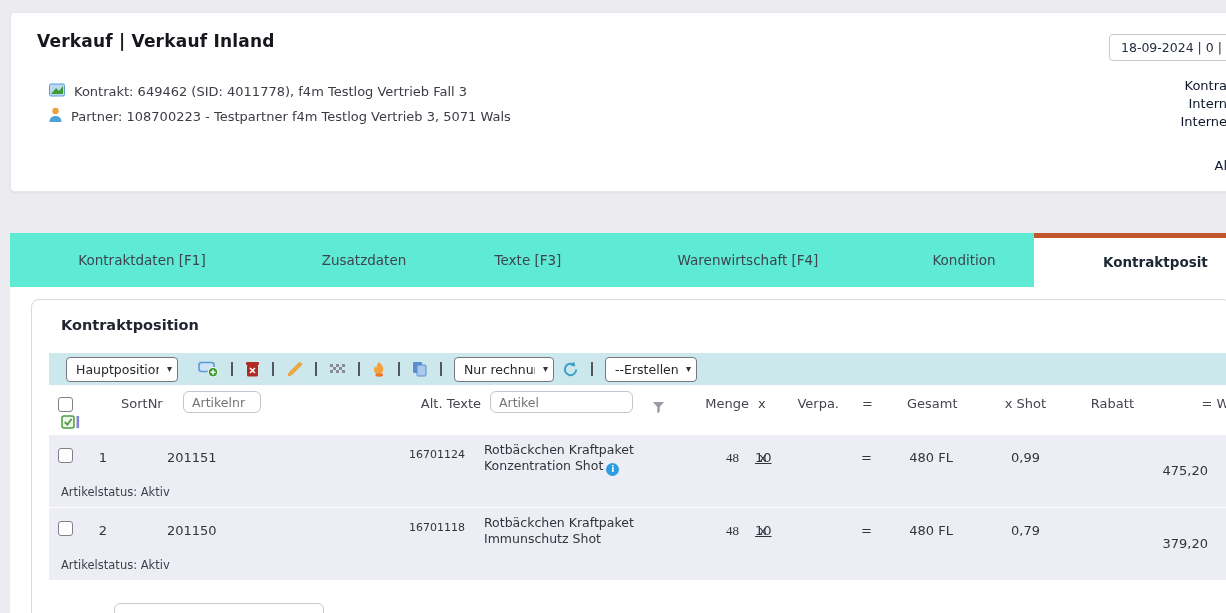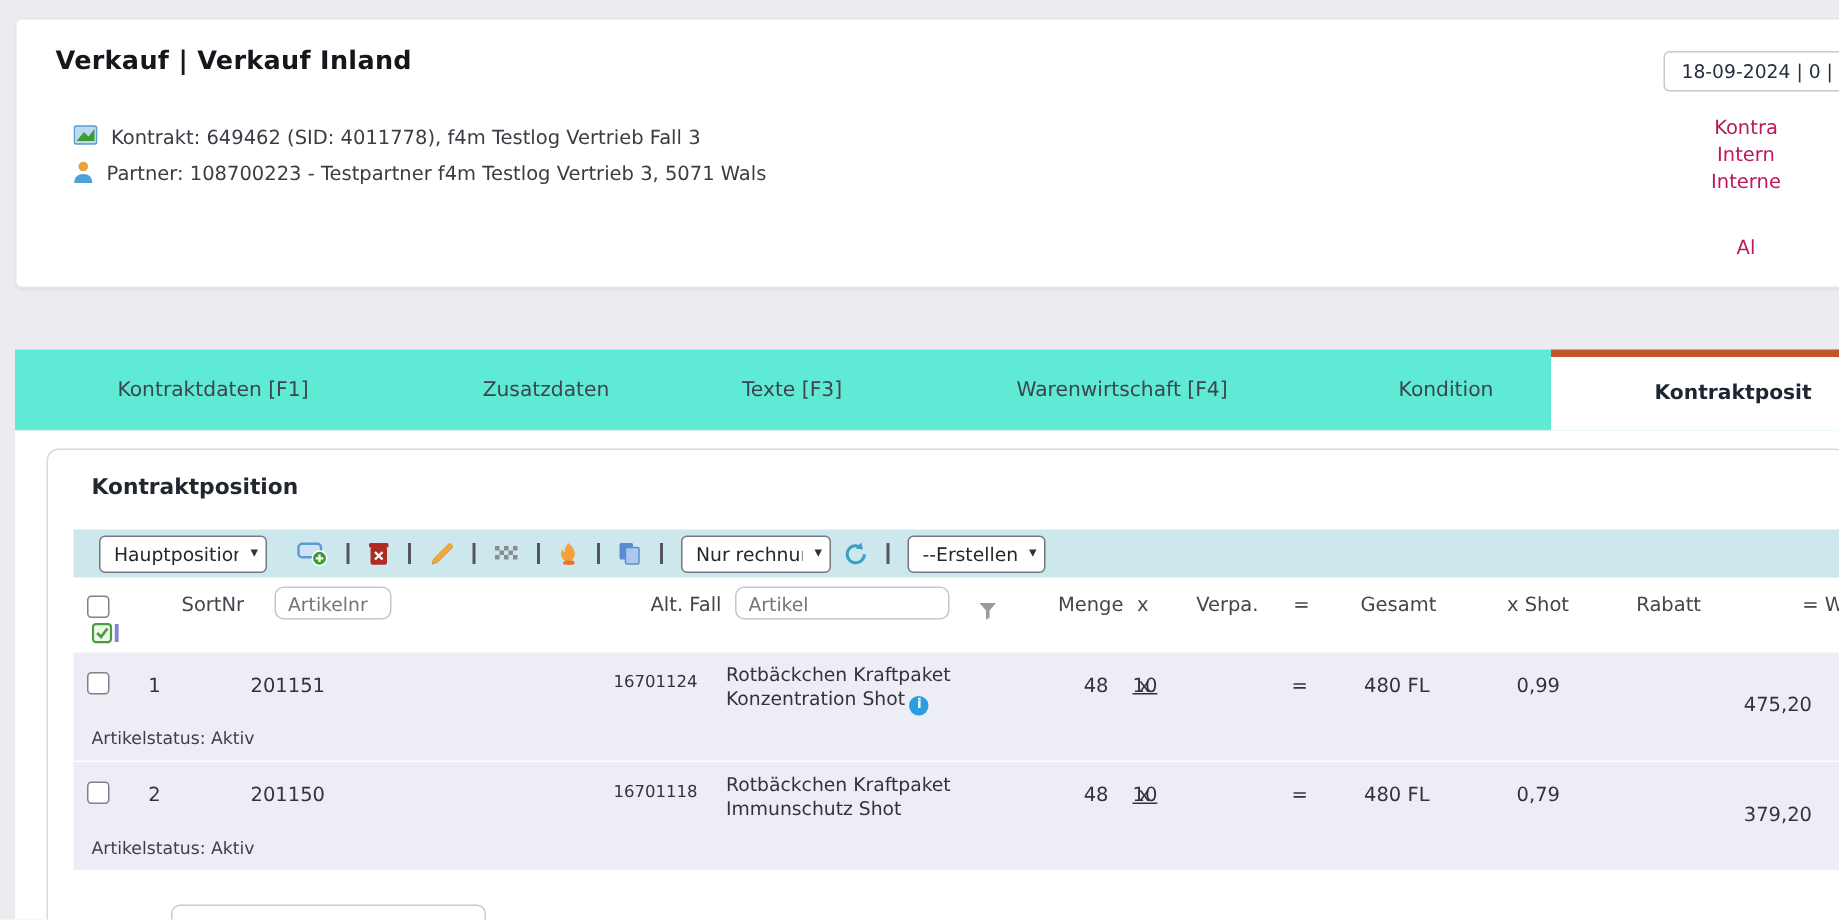--- a/index.html
+++ b/index.html
@@ -23,22 +23,22 @@
   .info-line { left:38px; display:flex; align-items:center; gap:9px; font-size:13px; color:#3c3c44; }
   .info-line.l1 { top:70px; }
   .info-line.l2 { top:94px; }
   .date-badge {
     left:1098px; top:21px; height:27px; width:140px;
     background:#fff; border:1px solid #c7c7d1; border-radius:4px;
     font-size:12.5px; color:#242f3e; line-height:25px; padding-left:11px;
     cursor:pointer;
   }
   .right-labels {
-    left:1090px; top:64px; width:126px; text-align:center;
-    font-size:13px; color:#be185d; line-height:18px;
+    left:1090px; top:64px; width:126px; text-align:right;
+    font-size:13px; color:#0f172a; line-height:18px;
   }
   .right-labels .gap { margin-top:26px; }
 
   
   .tabbar { left:10px; top:233px; width:1216px; height:54px; background:#5eead4; }
   .tab {
     position:absolute; top:0; height:54px; line-height:54px;
     text-align:center; font-size:13.5px; color:#3e4450; cursor:pointer;
     white-space:nowrap;
   }
@@ -117,21 +117,21 @@
     background:#ededf6; font-size:13px; color:#33333b;
   }
   .row.r1 { top:135px; }
   .row.r2 { top:208px; }
   .row span, .row div.cell { position:absolute; white-space:nowrap; }
   .c-chk    { left:9px;   top:13px; }
   .c-sort   { left:40px;  top:15px; width:28px; text-align:center; }
   .c-artnr  { left:118px; top:15px; }
   .c-altart { left:348px; top:13px; width:68px; text-align:right; font-size:11px; }
   .c-art    { left:435px; top:7px;  width:190px; font-size:12.5px; line-height:15.5px; white-space:normal; color:#33333b; }
-  .c-menge  { left:640px; top:15px; width:50px; text-align:right; }
+  .c-menge  { left:640px; top:15px; width:50px; text-align:right;font-family:Liberation Serif, serif; }
   .c-x      { left:710px; top:15px; }
   .c-verpa  { left:706px; top:15px; width:54px; text-align:left;text-decoration:underline; }
   .c-eq     { left:812px; top:15px; }
   .c-ges    { left:840px; top:15px; width:64px; text-align:right; }
   .c-preis  { left:925px; top:15px; width:66px; text-align:right; }
   .c-wert   { left:1085px; top:28px; width:74px; text-align:right; }
   .c-status { left:12px;  top:50px; font-size:11.5px; color:#3f3f48; }
   .info-icon {
     display:inline-flex; align-items:center; justify-content:center;
     width:13px; height:13px; border-radius:50%;
@@ -285,21 +285,21 @@
   <span class="checkbox hdr-checkbox"></span>
   <span class="selectall-icon">
     <svg width="19" height="15" viewBox="0 0 19 15">
         <rect x="1" y="1" width="12" height="12" rx="2" fill="#eef7ea" stroke="#4a9e3f" stroke-width="1.5"></rect>
         <path d="M3.8 7 l2.6 2.6 L10.6 4" stroke="#4a9e3f" stroke-width="1.8" fill="none"></path>
         <rect x="15.5" y="1" width="2.6" height="12" fill="#8585d8"></rect>
       </svg>
   </span>
   <span class="th th-sortnr">SortNr</span>
   <input class="hdr-input inp-artikelnr" placeholder="Artikelnr" style="">
-  <span class="th th-altart">Alt. Fall</span>
+  <span class="th th-altart">Alt. Texte</span>
   <input class="hdr-input inp-artikel" placeholder="Artikel" style="">
   <span class="funnel-icon">
     <svg width="13" height="13" viewBox="0 0 13 13">
         <path d="M1 1 h11 l-4.3 5 v4.7 l-2.4 1.6 V6 z" fill="#9a9aa2"></path>
       </svg>
   </span>
   <span class="th th-menge">Menge</span>
   <span class="th th-x">x</span>
   <span class="th th-verpa">Verpa.</span>
   <span class="th th-eq">=</span>

